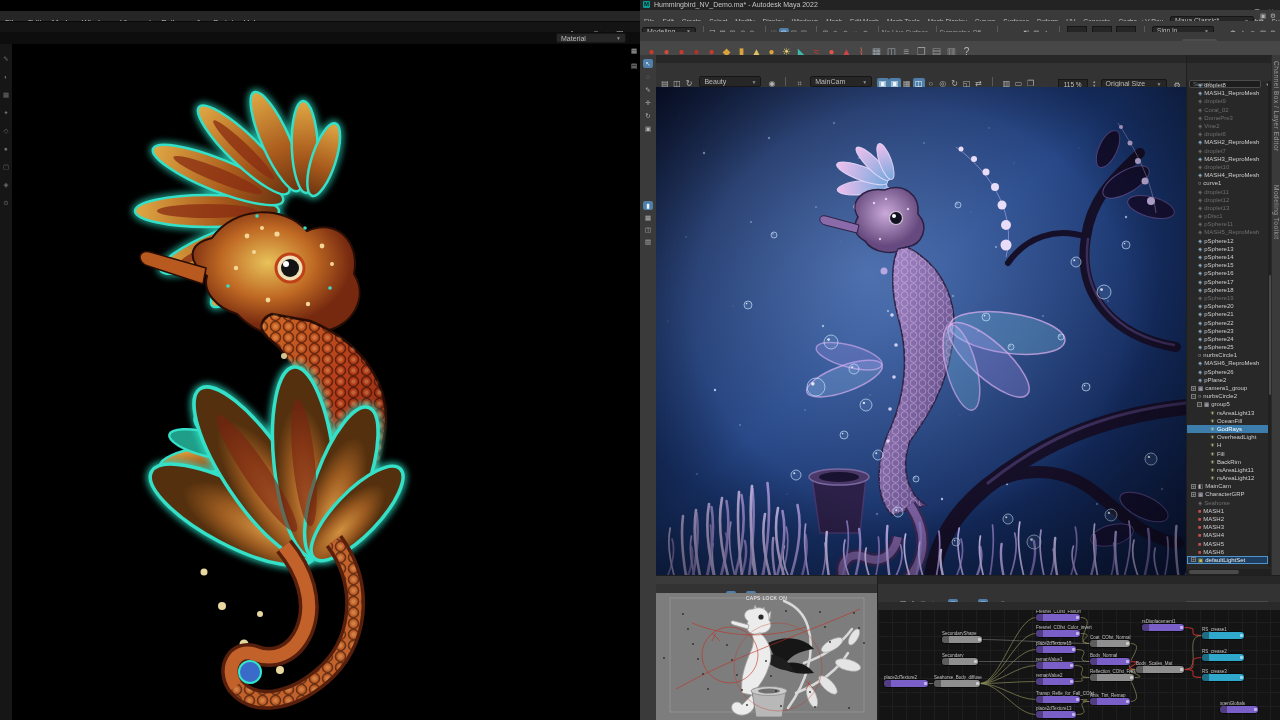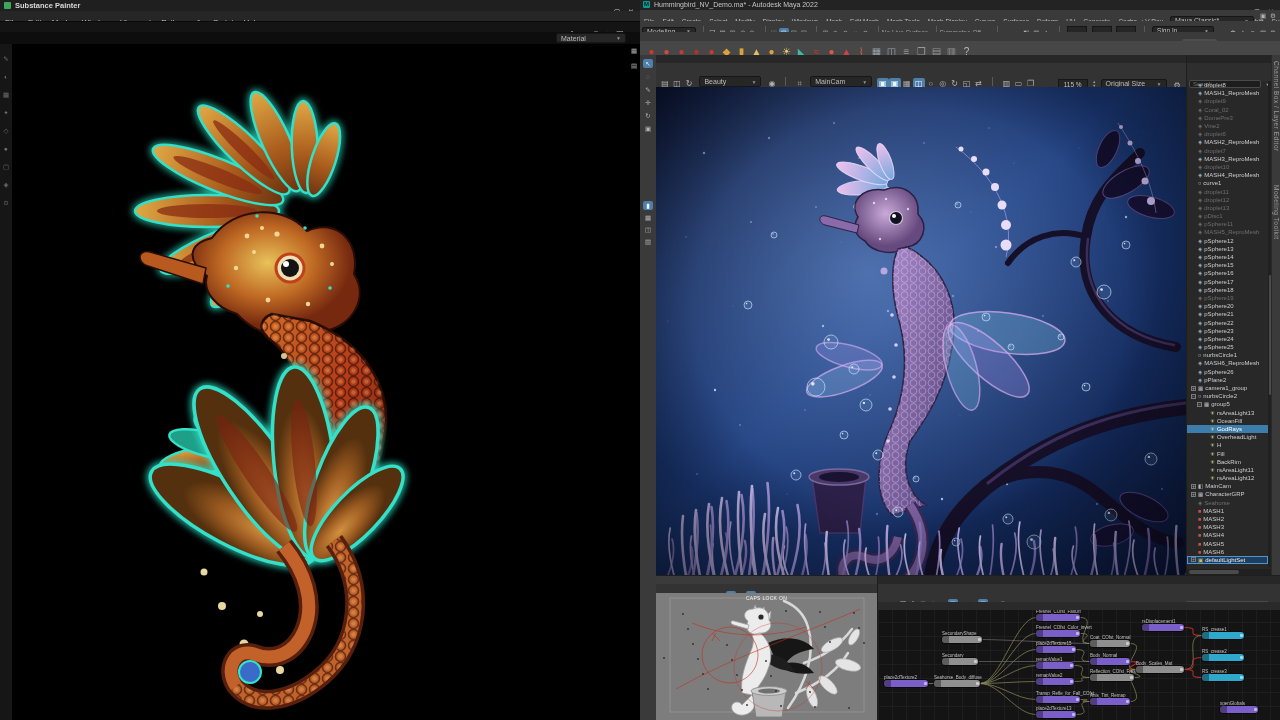--- a/index.html
+++ b/index.html
@@ -36,25 +36,20 @@
   .searchfield{background:#1d1d1d;border:1px solid #4a4a4a;color:#9a9a9a;font-size:6px;height:9px;box-sizing:border-box;
       border-radius:2px;padding:0 3px;font-family:"Liberation Sans",sans-serif;}
   .grid-bg{background:
       repeating-linear-gradient(0deg,#1e1e1e 0 1px,transparent 1px 14px),
       repeating-linear-gradient(90deg,#1e1e1e 0 1px,transparent 1px 14px),#141414;}
 </style>
 </head>
 <body>
 
 <div class="abs" style="left:0;top:0;width:640px;height:720px;background:#000;">
-  <div class="bar" style="top:0;height:11px;background:#1f1f1f;">
-    <span class="abs" style="left:4px;top:2px;width:7px;height:7px;background:#3aa85a;border-radius:1px;"></span>
-    <span class="abs" style="left:15px;top:1px;font-size:7.5px;font-weight:bold;color:#d8d8d8;">Substance Painter</span>
-    <span class="abs" style="right:2px;top:0;" id="sp-winctl"><span class="wbtn">–</span><span class="wbtn">▢</span><span class="wbtn">✕</span></span>
-  </div>
   <div class="bar" style="top:11px;height:10px;background:#262626;" id="sp-menubar"><span class="mi">File</span><span class="mi">Edit</span><span class="mi">Mode</span><span class="mi">Window</span><span class="mi">Viewport</span><span class="mi">Python</span><span class="mi">JavaScript</span><span class="mi">Help</span></div>
   <div class="bar" style="top:21px;height:11px;background:#141414;border-top:1px solid #0a0a0a;">
     <span class="abs" style="right:14px;top:0;" id="sp-topicons"><span class="ic">‖</span><span class="ic">▭</span><span class="ic">◉</span><span class="ic">◌</span><span class="ic">◫</span></span>
   </div>
   <div class="bar" style="top:32px;height:12px;background:#0d0d0d;">
     <span class="sel abs" style="left:556px;top:1px;width:70px;height:10px;">
       <span>Material</span>
       <span class="caret">▼</span>
     </span>
   </div>

